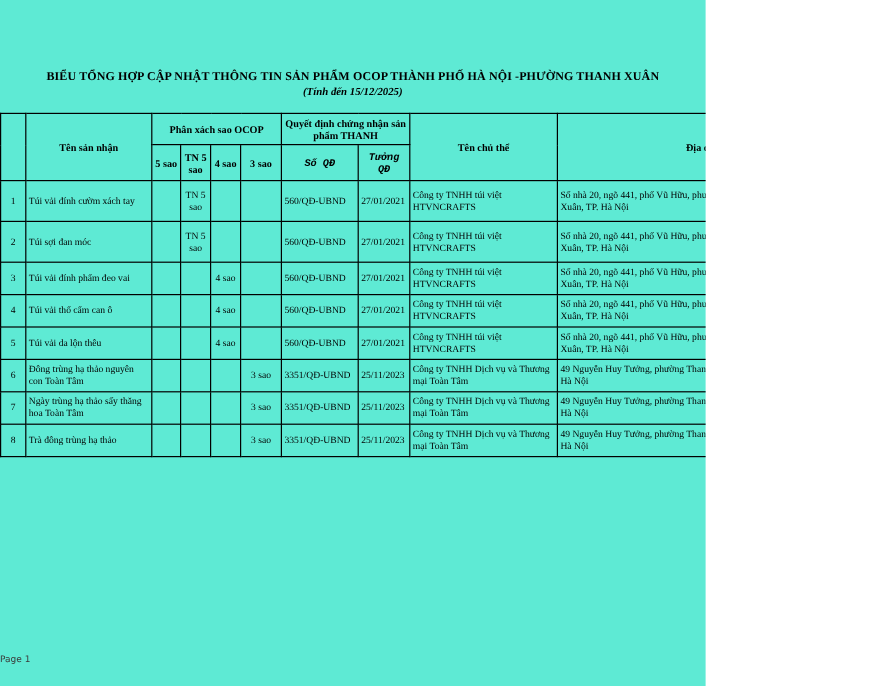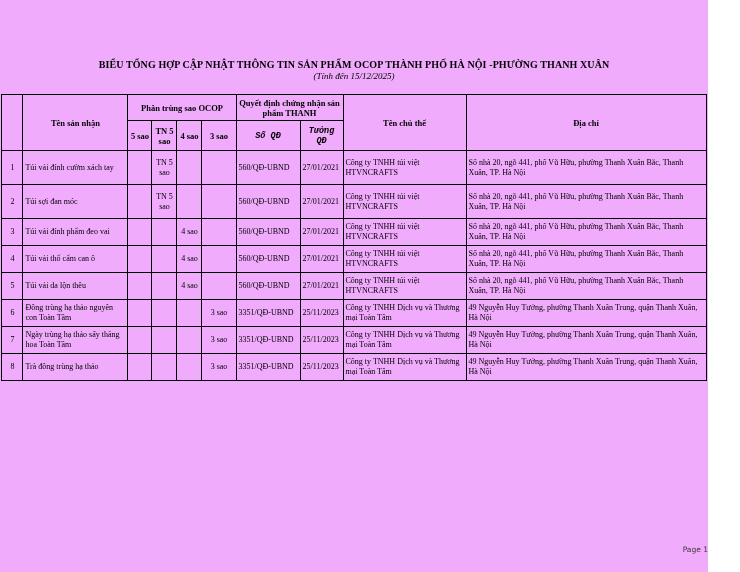--- a/index.html
+++ b/index.html
@@ -4,35 +4,35 @@
 <style>
   html, body { margin:0; padding:0; }
   body {
     width:740px; height:572px;
     background:#ffffff;
     font-family:"Liberation Serif", serif;
     color:#000000;
   }
   .page {
     position:relative;
-    width:708px; height:572px;
-    background:#f0abfc;
+    width:588px; height:572px;
+    background:#5eead4;
     overflow:hidden;
   }
   .title {
     padding-top:59px;
     text-align:center;
     font-weight:bold;
     font-size:10px;
     line-height:12px;
     letter-spacing:0.1px;
   }
   .subtitle {
     text-align:center;
-    font-weight:normal;
+    font-weight:bold;
     font-style:italic;
     font-size:9px;
     line-height:11px;
   }
   table.ocop {
     border-collapse:collapse;
     table-layout:fixed;
     width:704px;
     margin:12px auto 0 auto;
   }
@@ -52,21 +52,21 @@
   table.ocop th.italic { font-style:italic;font-family:Liberation Mono, monospace; }
   table.ocop td.c { text-align:center; }
   thead tr.hr1 { height:26px; }
   thead tr.hr2 { height:30px; }
   tbody tr { height:27px; }
   tbody tr.tall { height:34px; }
   .footer {
     position:absolute;
     left:0; right:0;
     bottom:18px;
-    text-align:right;
+    text-align:left;
     font-family:"DejaVu Sans", sans-serif;
     font-size:7.5px;
     color:#3a3a3a;
   }
 </style>
 </head>
 <body>
 
 <div class="page">
 
@@ -83,21 +83,21 @@
       <col style="width:34px">
       <col style="width:64px">
       <col style="width:43px">
       <col style="width:123px">
       <col style="width:240px">
     </colgroup>
     <thead>
       <tr class="hr1">
         <th rowspan="2"></th>
         <th rowspan="2">Tên sản nhận</th>
-        <th colspan="4">Phân trùng sao OCOP</th>
+        <th colspan="4">Phân xách sao OCOP</th>
         <th colspan="2">Quyết định chứng nhận sản phẩm THANH</th>
         <th rowspan="2">Tên chủ thể</th>
         <th rowspan="2">Địa chỉ</th>
       </tr>
       <tr class="hr2">
         <th>5 sao</th>
         <th>TN 5 sao</th>
         <th>4 sao</th>
         <th>3 sao</th>
         <th class="italic">Số QĐ</th>

